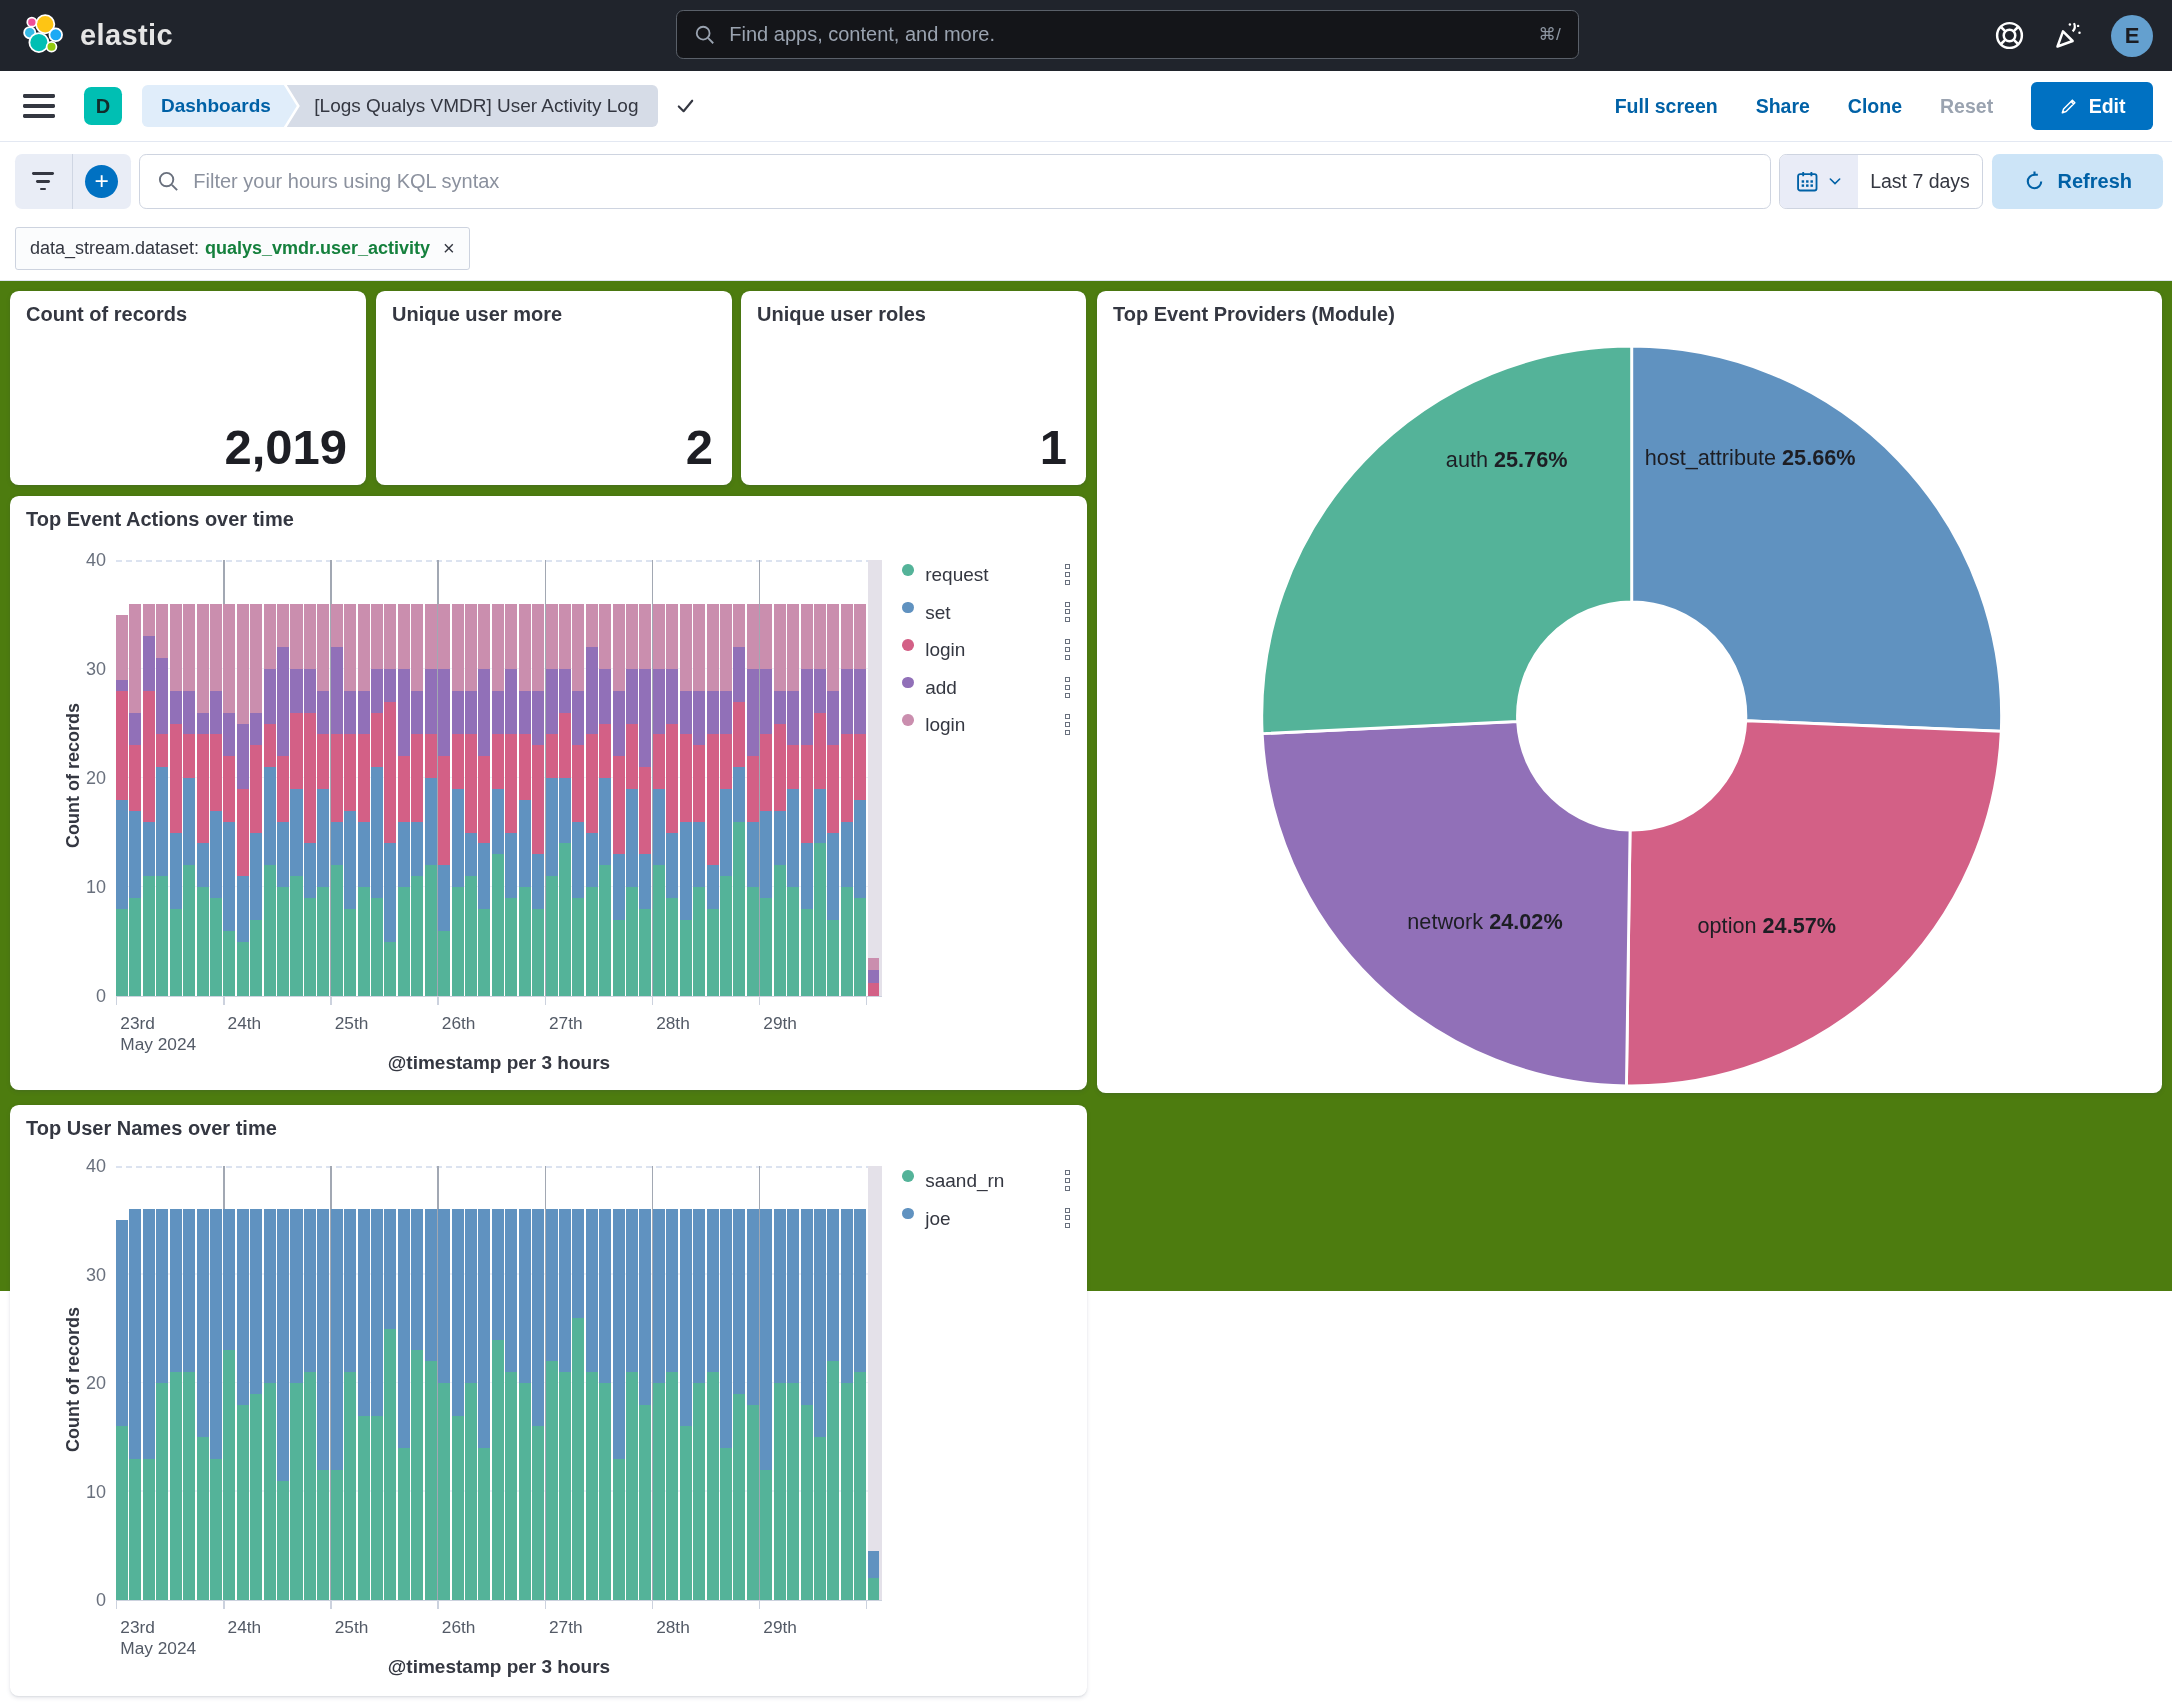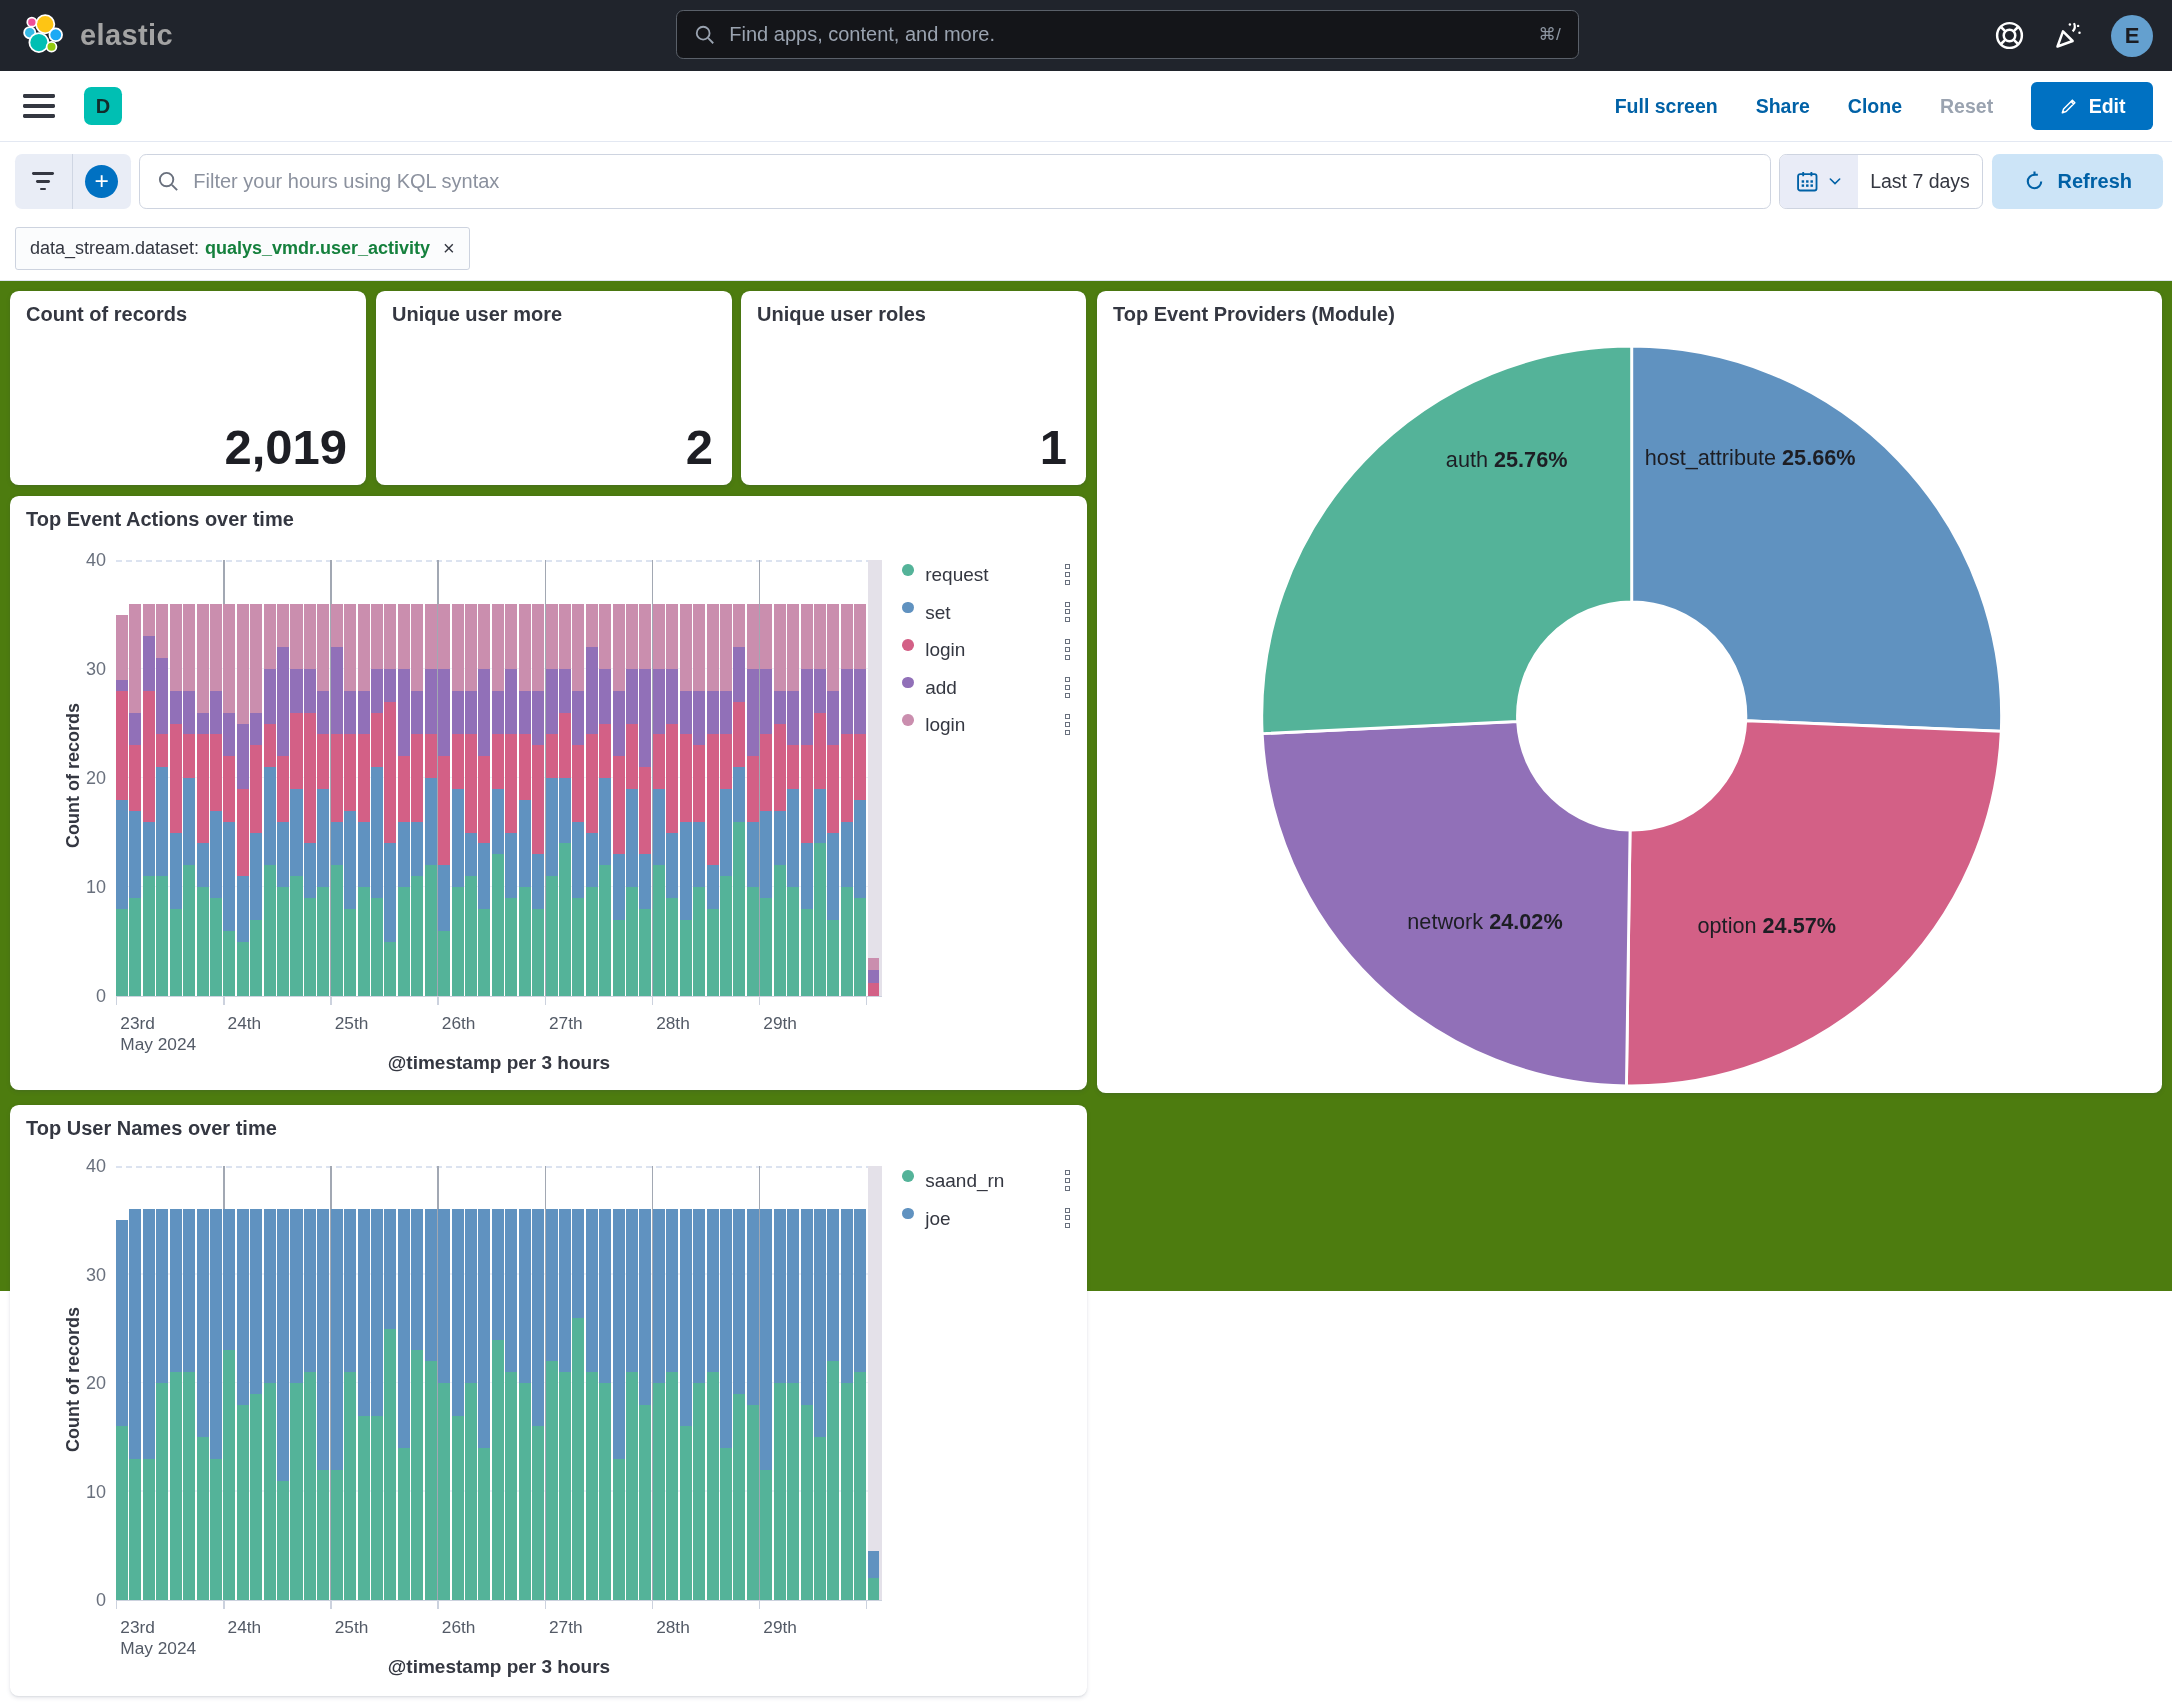--- a/index.html
+++ b/index.html
@@ -3,21 +3,21 @@
 <meta charset="utf-8">
 <style>
   * { margin:0; padding:0; box-sizing:border-box; }
   html,body { width:2172px; height:1707px; }
   body { font-family:"Liberation Sans", sans-serif; background:#fff; overflow:hidden; }
   #app { position:relative; width:2172px; height:1707px; }
 
   
   .hdr { position:absolute; top:0; left:0; width:100%; height:71px; background:#20242c; display:flex; align-items:center; }
   .logo { display:flex; align-items:center; gap:13px; margin-left:22px; }
-  .logo-text { color:#a3a3a3; font-size:29px; font-weight:600; letter-spacing:0.4px; }
+  .logo-text { color:#e5e5e5; font-size:29px; font-weight:600; letter-spacing:0.4px; }
   .hdr-search { position:absolute; left:676px; top:10px; width:903px; height:49px; background:#141519; border:1.4px solid #5a6069; border-radius:7.2px; display:flex; align-items:center; padding:0 17.3px; }
   .hdr-search .ph { color:#9aa3b0; font-size:20px; flex:1; margin-left:13px; }
   .hdr-search .kbd { color:#8e97a3; font-size:17.3px; }
   .hdr-icons { position:absolute; right:19px; top:0; height:71px; display:flex; align-items:center; gap:26px; }
   .avatar { width:42px; height:42px; border-radius:50%; background:#64a0cf; color:#1b1d22; font-size:22px; font-weight:700; display:flex; align-items:center; justify-content:center; }
 
   
   .tbar { position:absolute; top:71px; left:0; width:100%; height:71px; background:#fff; border-bottom:1.4px solid #e3e8f2; display:flex; align-items:center; }
   .burger { margin-left:23px; width:32px; display:flex; flex-direction:column; gap:6.5px; cursor:pointer; }
   .burger i { display:block; height:3.6px; background:#343741; border-radius:1.4px; }
@@ -146,20 +146,29 @@
     </div>
   </div>
 
   <div class="tbar">
     <div class="burger">
         <i></i>
         <i></i>
         <i></i>
       </div>
     <div class="dbadge">D</div>
+    <div class="crumbs">
+      <span class="crumb1">Dashboards</span>
+      <span class="crumb2">[Logs Qualys VMDR] User Activity Log</span>
+      <span class="crumb-check">
+        <svg width="23" height="23" viewBox="0 0 24 24">
+            <polyline points="5,13 10,18 19,7" fill="none" stroke="#343741" stroke-width="2.2" stroke-linecap="round" stroke-linejoin="round"></polyline>
+          </svg>
+      </span>
+    </div>
     <div class="tbar-actions">
       <span class="tlink">Full screen</span>
       <span class="tlink">Share</span>
       <span class="tlink">Clone</span>
       <span class="tlink disabled">Reset</span>
       <button class="edit-btn">
         <svg width="20" height="20" viewBox="0 0 24 24">
           <path d="M4 20 L5.5 15.5 L16 5 L19 8 L8.5 18.5 Z M14.5 6.5 L17.5 9.5" fill="none" stroke="#fff" stroke-width="1.8" stroke-linejoin="round"></path>
         </svg>
         <span>Edit</span>

